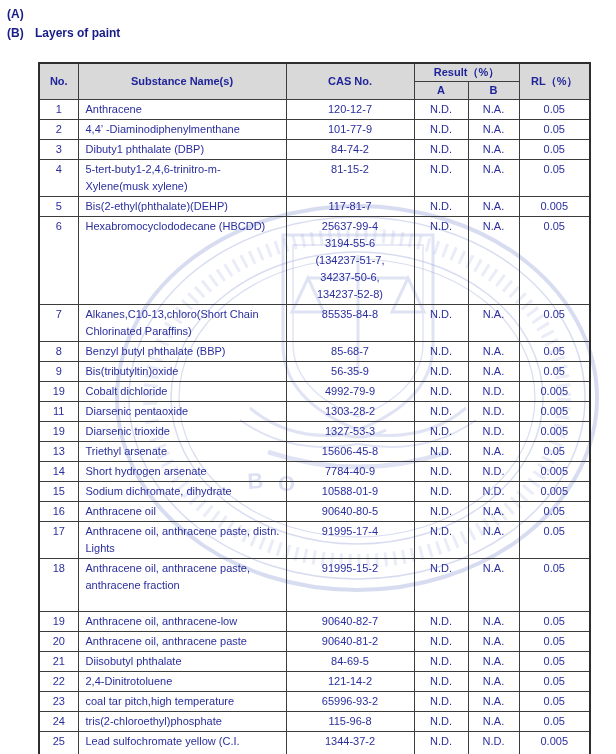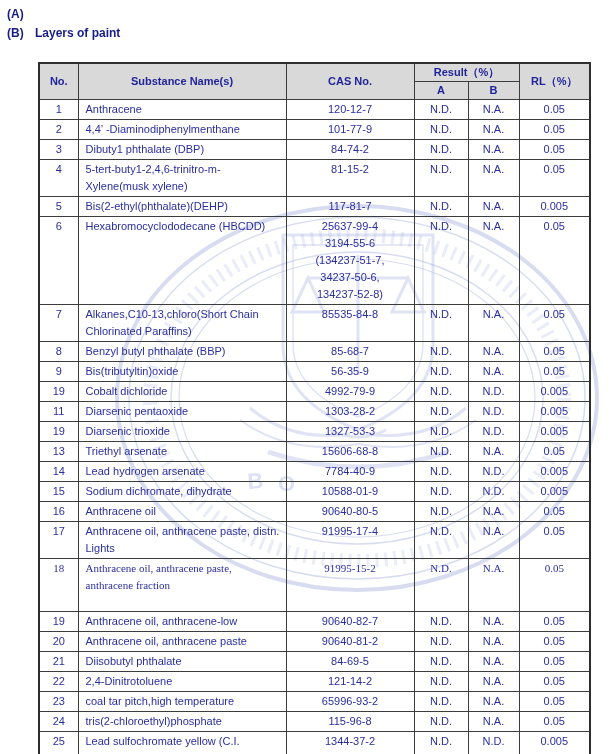--- a/index.html
+++ b/index.html
@@ -36,21 +36,21 @@
   table.rpt thead th{
     background:#d9d9d9;color:#20249a;font-weight:bold;
     text-align:center;vertical-align:middle;height:17px;padding:0 2px;
   }
   table.rpt tbody td{height:17px;padding:1px 2px;background:transparent;}
   td.c-no{text-align:center;}
   td.c-name{text-align:left;padding-left:7px !important;padding-right:4px !important;margin-top:16px;}
   td.c-cas{text-align:center;white-space:pre-line;margin-top:28px;}
   td.c-result-a,td.c-result-b,td.c-rl{text-align:center;}
   
-  table.rpt tbody tr:nth-child(18) td{height:50px;font-family:Liberation Serif, serif;}
+  table.rpt tbody tr:nth-child(18) td{height:50px;}
 </style>
 </head>
 <body>
 
 <svg class="watermark" viewBox="0 0 616 754" xmlns="http://www.w3.org/2000/svg">
   <g stroke="#99a6d8" fill="none" opacity="0.38">
     <ellipse cx="357" cy="398" rx="240" ry="192" stroke-width="4"></ellipse>
     <ellipse cx="357" cy="398" rx="228" ry="181" stroke-width="1.5"></ellipse>
     <ellipse cx="357" cy="398" rx="186" ry="146" stroke-width="1.5"></ellipse>
     <ellipse cx="357" cy="398" rx="178" ry="139" stroke-width="1.2"></ellipse>
@@ -205,28 +205,28 @@
           <td class="c-no">19</td>
           <td class="c-name">Diarsenic trioxide</td>
           <td class="c-cas">1327-53-3</td>
           <td class="c-result-a">N.D.</td>
           <td class="c-result-b">N.D.</td>
           <td class="c-rl">0.005</td>
         </tr>
         <tr>
           <td class="c-no">13</td>
           <td class="c-name">Triethyl arsenate</td>
-          <td class="c-cas">15606-68-8</td>
+          <td class="c-cas">15606-45-8</td>
           <td class="c-result-a">N.D.</td>
           <td class="c-result-b">N.A.</td>
           <td class="c-rl">0.05</td>
         </tr>
         <tr>
           <td class="c-no">14</td>
-          <td class="c-name">Lead hydrogen arsenate</td>
+          <td class="c-name">Short hydrogen arsenate</td>
           <td class="c-cas">7784-40-9</td>
           <td class="c-result-a">N.D.</td>
           <td class="c-result-b">N.D.</td>
           <td class="c-rl">0.005</td>
         </tr>
         <tr>
           <td class="c-no">15</td>
           <td class="c-name">Sodium dichromate, dihydrate</td>
           <td class="c-cas">10588-01-9</td>
           <td class="c-result-a">N.D.</td>

